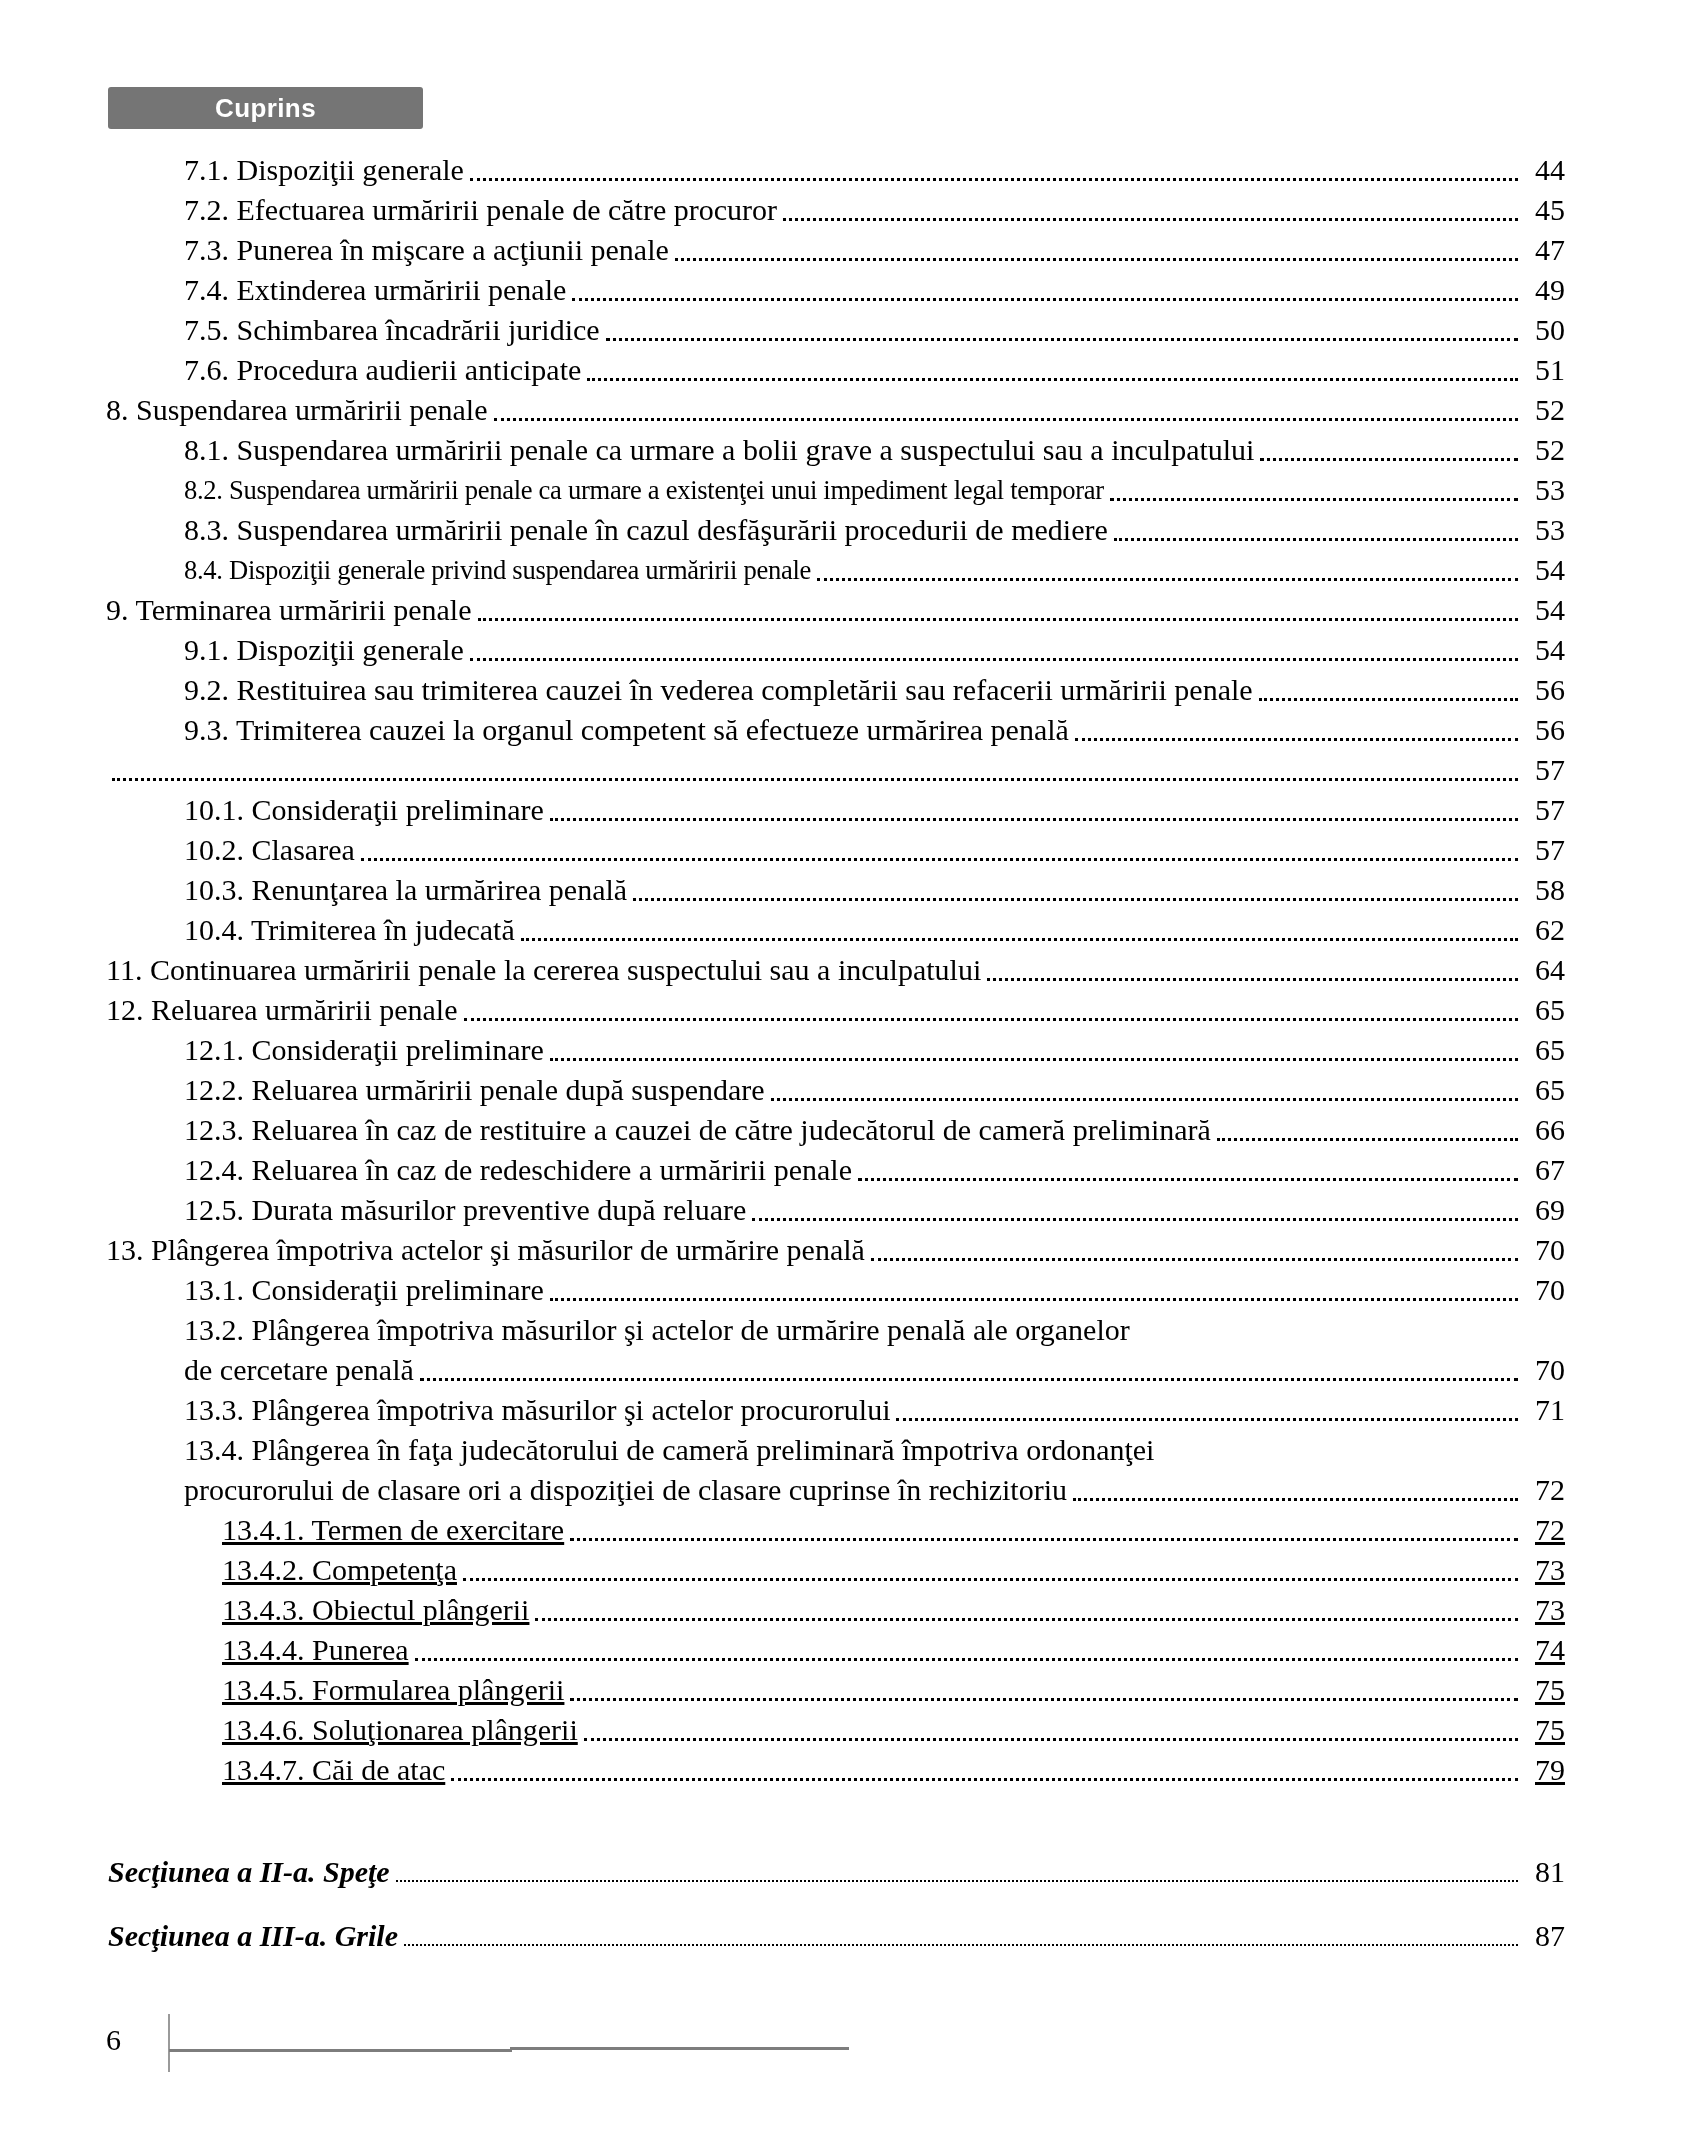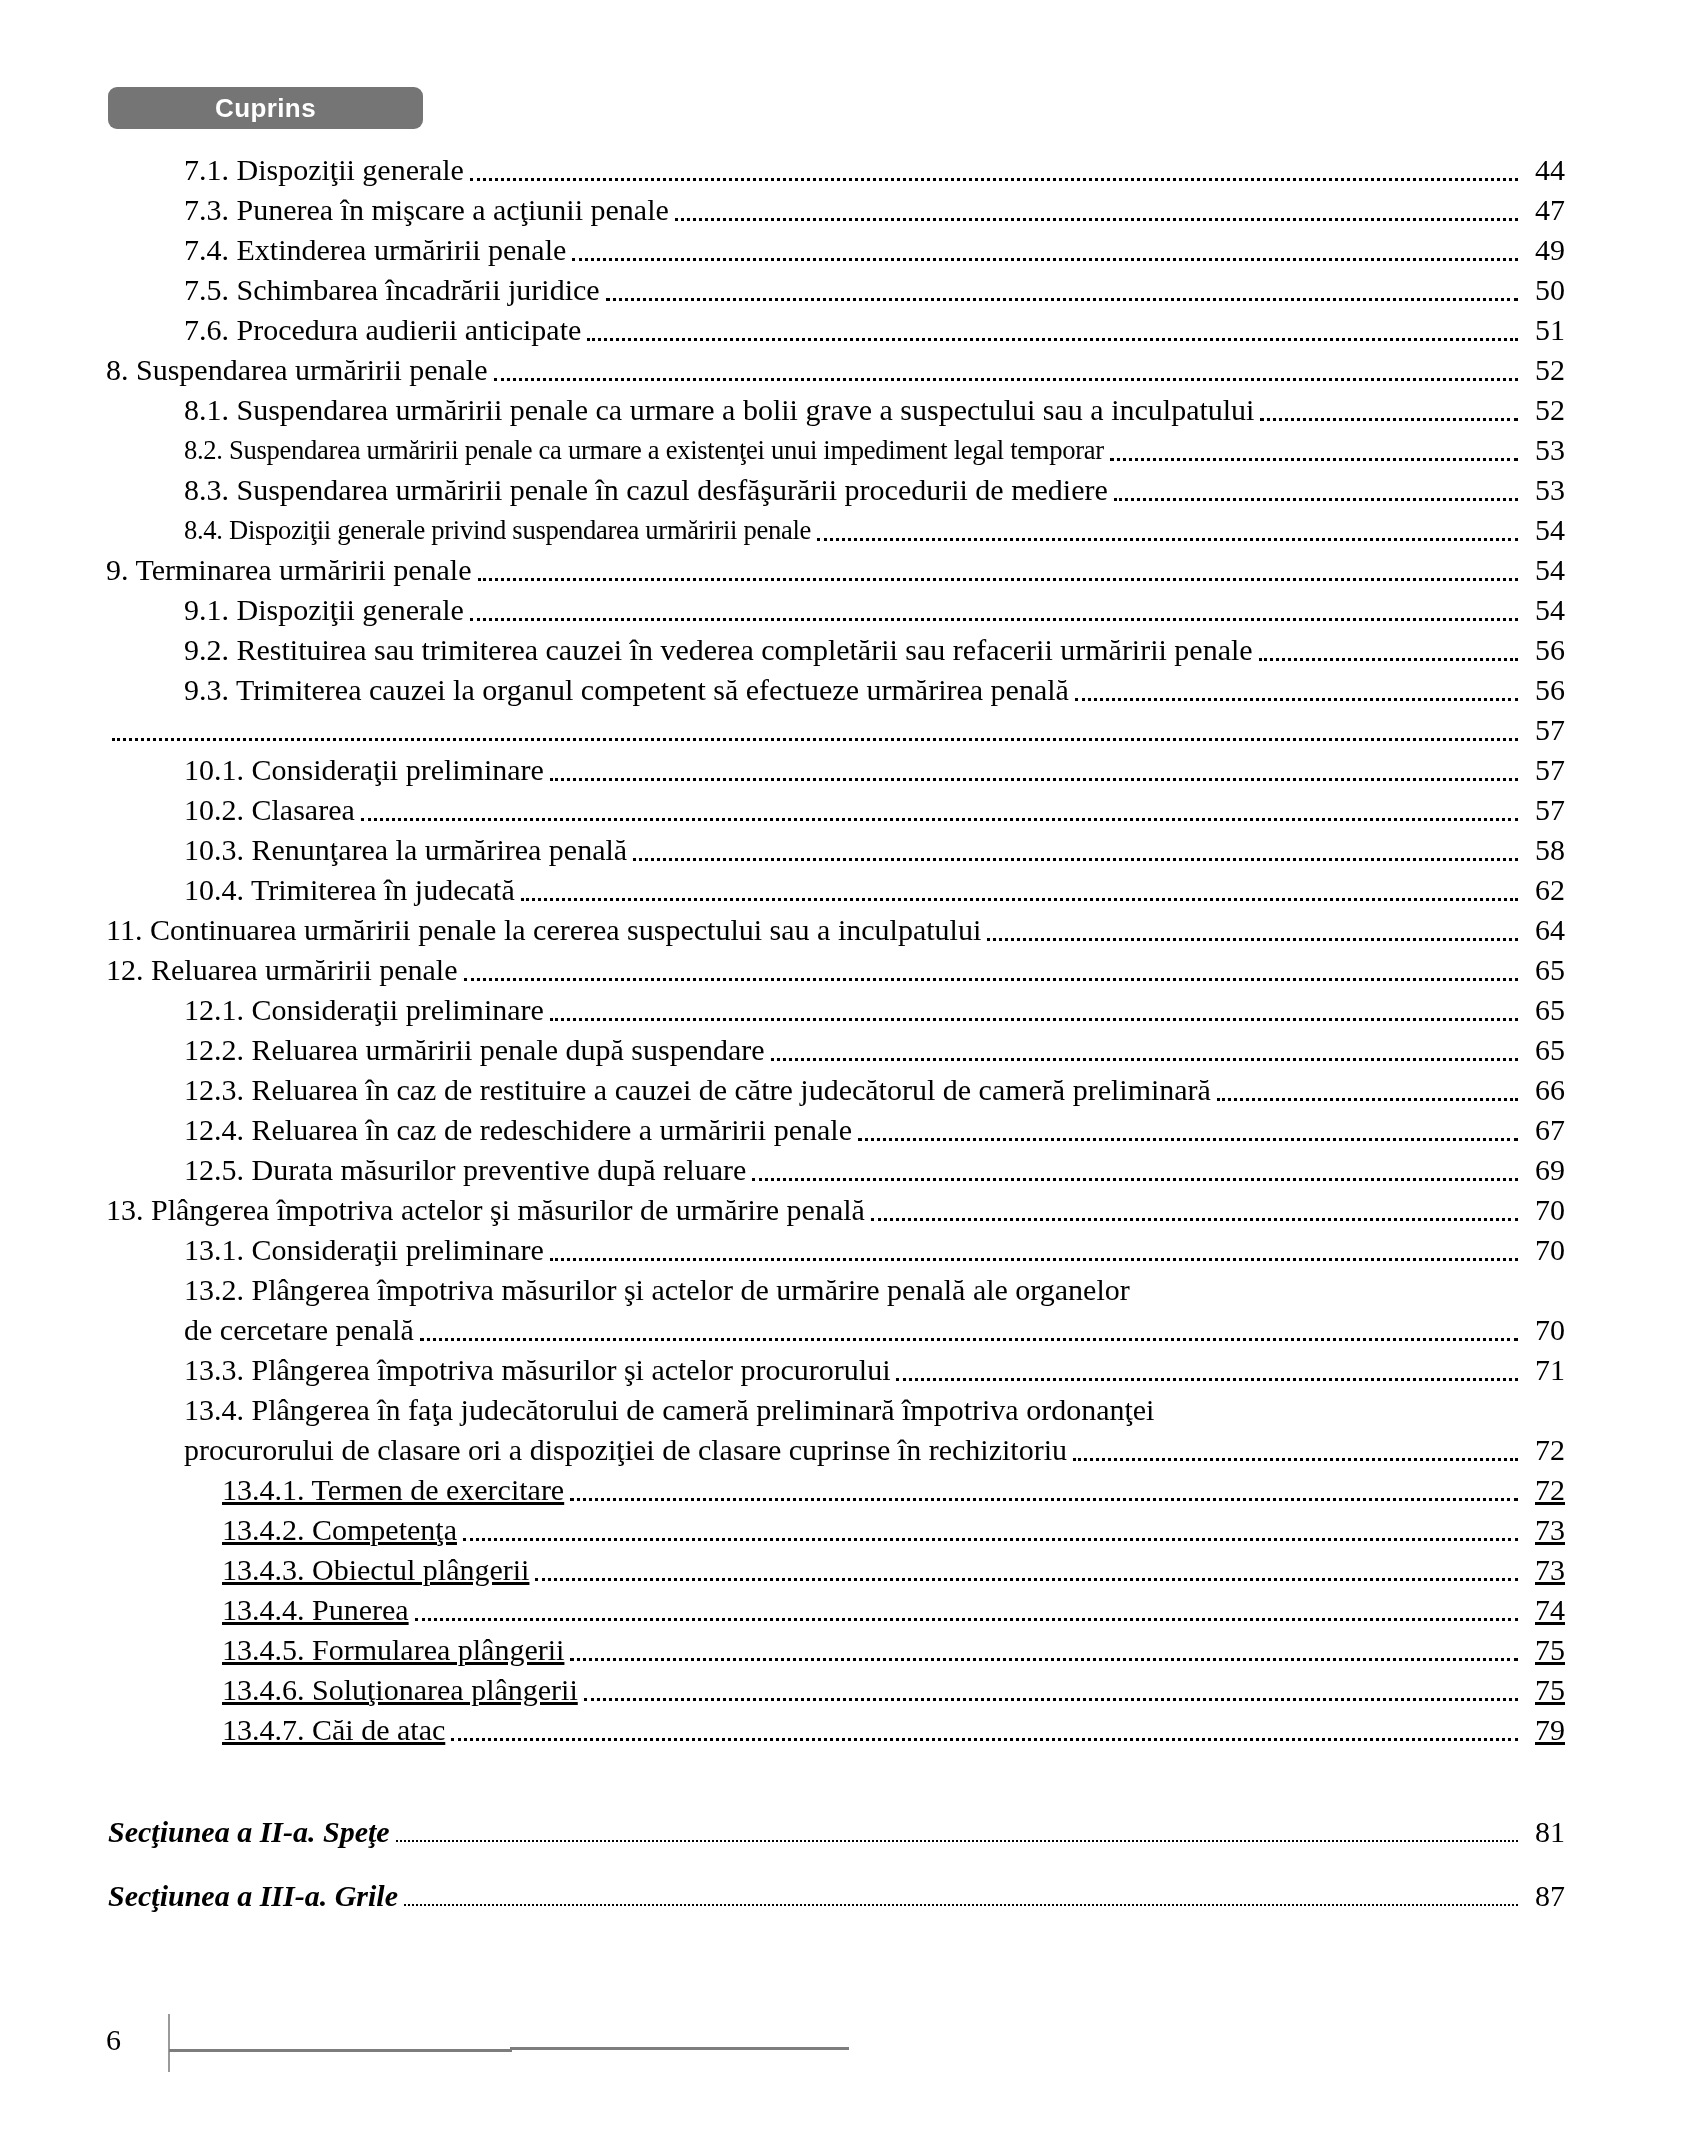--- a/index.html
+++ b/index.html
@@ -4,21 +4,21 @@
 <style>
   html,body{margin:0;padding:0;}
   body{
     width:1705px;height:2151px;position:relative;background:#ffffff;
     font-family:"Liberation Serif","DejaVu Serif",serif;color:#000;
     overflow:hidden;
   }
   
   .tab{
     position:absolute;left:108px;top:87px;width:315px;height:42px;
-    background:#757575;border-radius:9px;
+    background:#757575;border-radius:3px;
     display:flex;align-items:center;justify-content:center;
   }
   .tab .tab-label{
     font-family:"Liberation Sans","DejaVu Sans",sans-serif;
     font-weight:bold;font-size:26px;color:#ffffff;letter-spacing:0.4px;
   }
   
   .toc{
     position:absolute;left:0;top:150px;right:140px;
   }
@@ -62,20 +62,25 @@
   <span class="tab-label">Cuprins</span>
 </div>
 
 <div class="toc" id="toc">
     <div class="row l2">
       <span class="label">7.1. Dispoziţii generale</span>
       <span class="dots"></span>
       <span class="pnum">44</span>
     </div>
     <div class="row l2">
+      <span class="label">7.2. Efectuarea urmăririi penale de către procuror</span>
+      <span class="dots"></span>
+      <span class="pnum">45</span>
+    </div>
+    <div class="row l2">
       <span class="label">7.3. Punerea în mişcare a acţiunii penale</span>
       <span class="dots"></span>
       <span class="pnum">47</span>
     </div>
     <div class="row l2">
       <span class="label">7.4. Extinderea urmăririi penale</span>
       <span class="dots"></span>
       <span class="pnum">49</span>
     </div>
     <div class="row l2">

